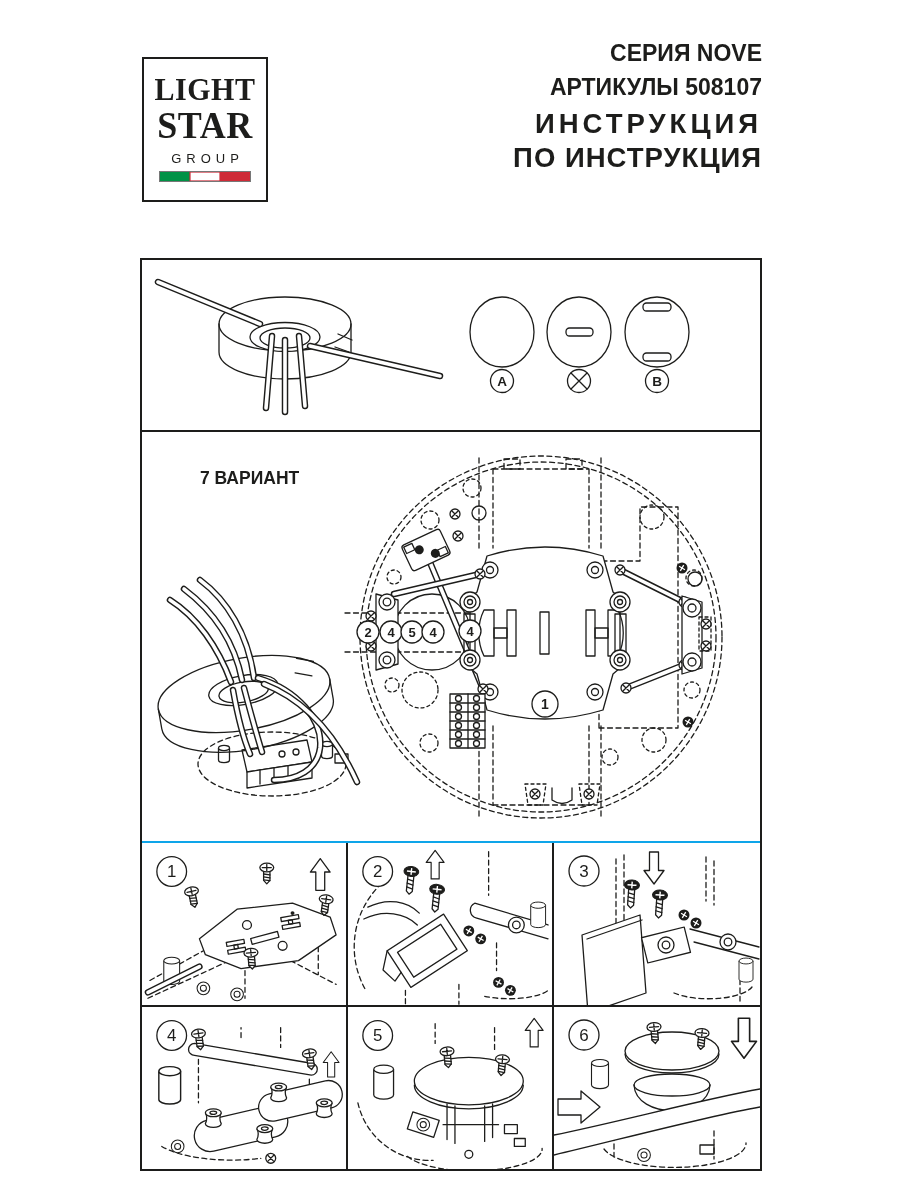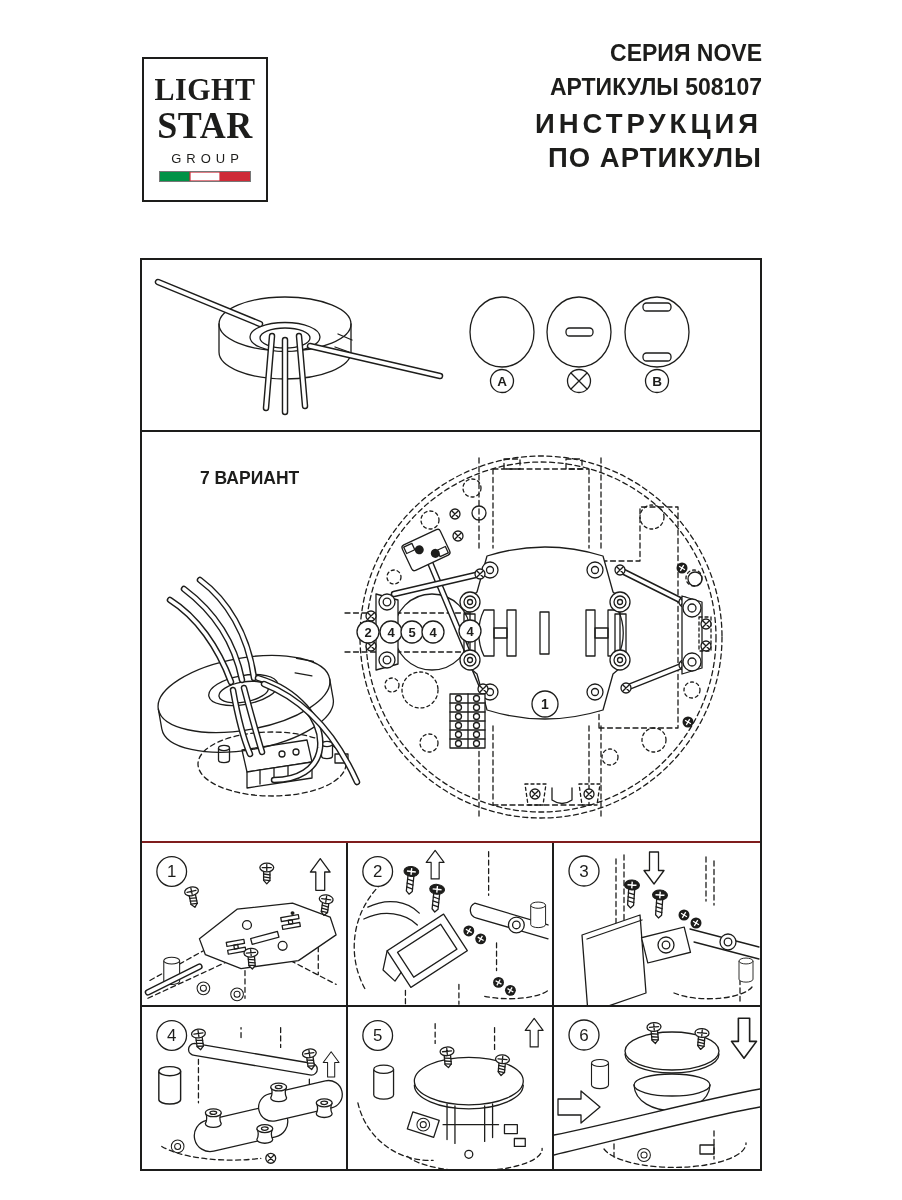--- a/index.html
+++ b/index.html
@@ -19,21 +19,21 @@
   
   .header-text{position:absolute;top:40px;right:140px;text-align:right;font-weight:700;}
   .h-series{font-size:23px;line-height:26px;}
   .h-articles{font-size:23px;line-height:26px;margin-top:8px;}
   .h-title1{font-size:27.5px;line-height:31px;margin-top:8px;letter-spacing:4px;}
   .h-title2{font-size:27.5px;line-height:31px;margin-top:3px;letter-spacing:1px;}
 
   
   .main-column{position:absolute;left:140px;top:258px;width:618px;border:2px solid #1d1d1b;}
   .box-legend{height:170px;border-bottom:2px solid #1d1d1b;}
-  .box-variant{height:409px;border-bottom:2px solid #7f1d1d;}
+  .box-variant{height:409px;border-bottom:2px solid #0ea5e9;}
   .panels{display:grid;grid-template-columns:1fr 1fr 1fr;}
   .panel{height:162px;border-right:2px solid #1d1d1b;border-bottom:2px solid #1d1d1b;}
   .panel:nth-child(3n){border-right:none;}
   .panel:nth-child(n+4){border-bottom:none;}
   .box-legend svg,.box-variant svg,.panel svg{display:block;width:100%;height:100%;}
 
   
   .ln{fill:none;stroke:#1d1d1b;stroke-width:1.3;stroke-linecap:round;stroke-linejoin:round;}
   .lnw{fill:#ffffff;stroke:#1d1d1b;stroke-width:1.3;stroke-linejoin:round;}
   .dsh{stroke-dasharray:5 3.5;}
@@ -104,21 +104,21 @@
       <rect x="31" y="1" width="30" height="9" fill="#ffffff" stroke-width="1.2" stroke="#ce2b37"></rect>
       <rect x="61" y="0.5" width="30.5" height="10" stroke="none" fill="#ce2b37"></rect>
       <rect x="0.5" y="0.5" width="91" height="10" fill="none" stroke="#777" stroke-width="1"></rect>
     </svg>
   </div>
 
   <div class="header-text">
     <div class="h-series">СЕРИЯ NOVE</div>
     <div class="h-articles">АРТИКУЛЫ 508107</div>
     <div class="h-title1">ИНСТРУКЦИЯ</div>
-    <div class="h-title2">ПО АРТИКУЛЫ</div>
+    <div class="h-title2">ПО ИНСТРУКЦИЯ</div>
   </div>
 
   <div class="main-column">
 
     <div class="box-legend">
       <svg viewBox="0 0 618 170">
         <g>
           <ellipse class="lnw" cx="143" cy="64" rx="66" ry="27"></ellipse>
           <path class="ln" d="M77,64 V92 M209,64 V92 M77,92 A66,27 0 0 0 209,92"></path>
           <path class="ln" d="M196,74 L210,80 M193,87 L207,92"></path>

